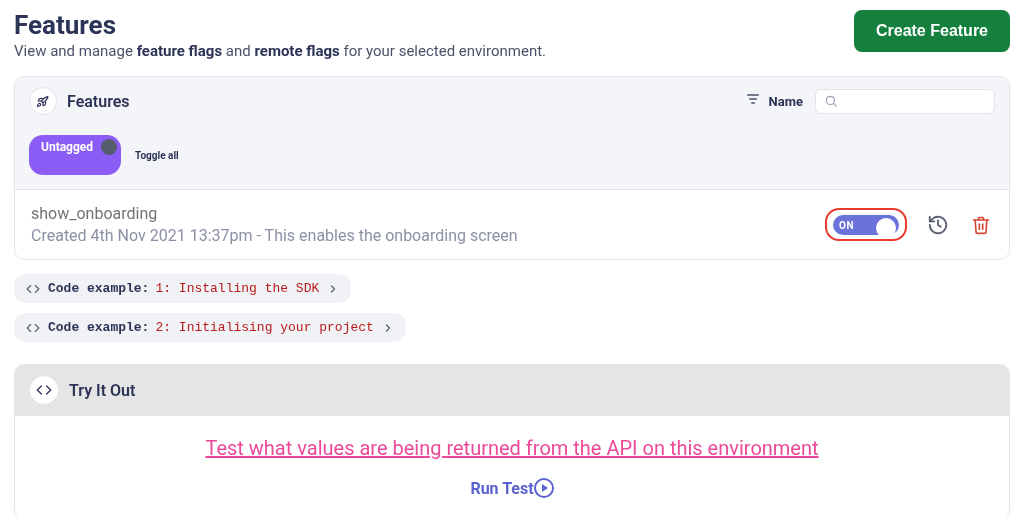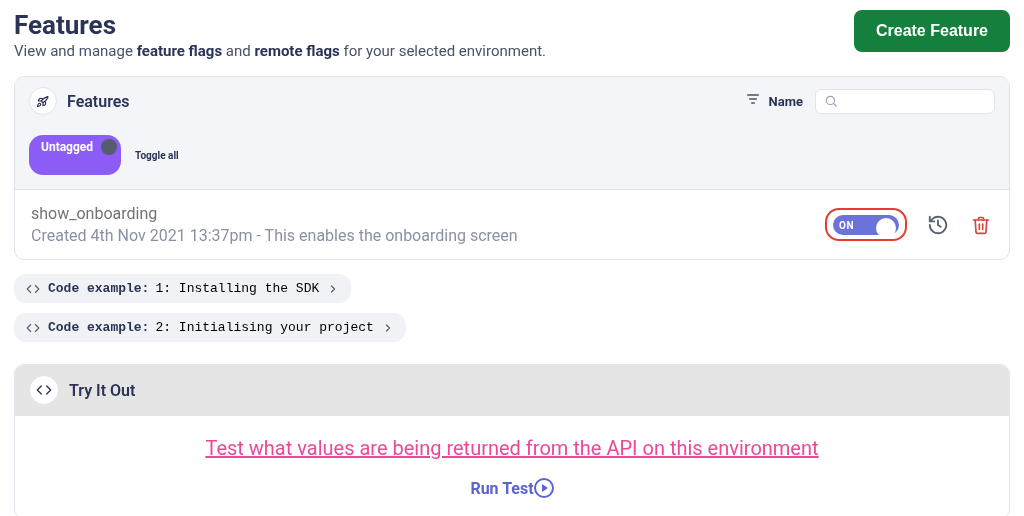--- a/index.html
+++ b/index.html
@@ -185,21 +185,21 @@
     background: #f1f2f5;
     border-radius: 12px;
     padding: 7px 12px;
     margin-top: 14px;
     font-family: "SFMono-Regular", Consolas, "Liberation Mono", Menlo, monospace;
     font-size: 13px;
     cursor: pointer;
   }
   .code-chip .pre-icon { color: #5a6173; margin-right: 8px; display:flex; }
   .code-chip .label { color: #2b3356; font-weight: 700; }
-  .code-chip .detail { color: #000000; margin-left: 6px; }
+  .code-chip .detail { color: #b91c1c; margin-left: 6px; }
   .code-chip .chev { color: #5a6173; margin-left: 8px; display:flex; }
 
   .panel2 {
     margin-top: 22px;
     border: 1px solid #e2e4ec;
     border-radius: 10px;
     overflow: hidden;
   }
   .panel2-header {
     background: #e5e5e5;

